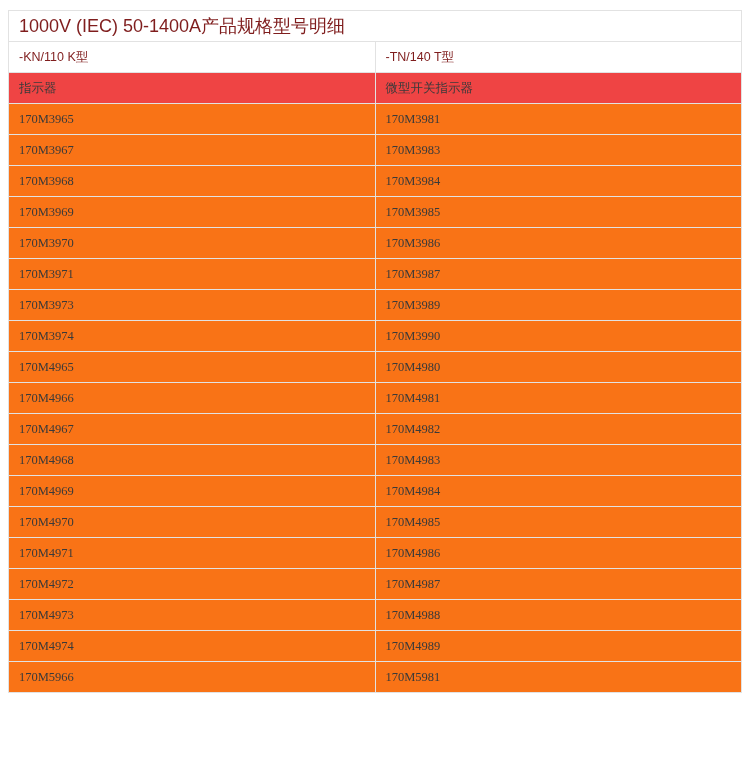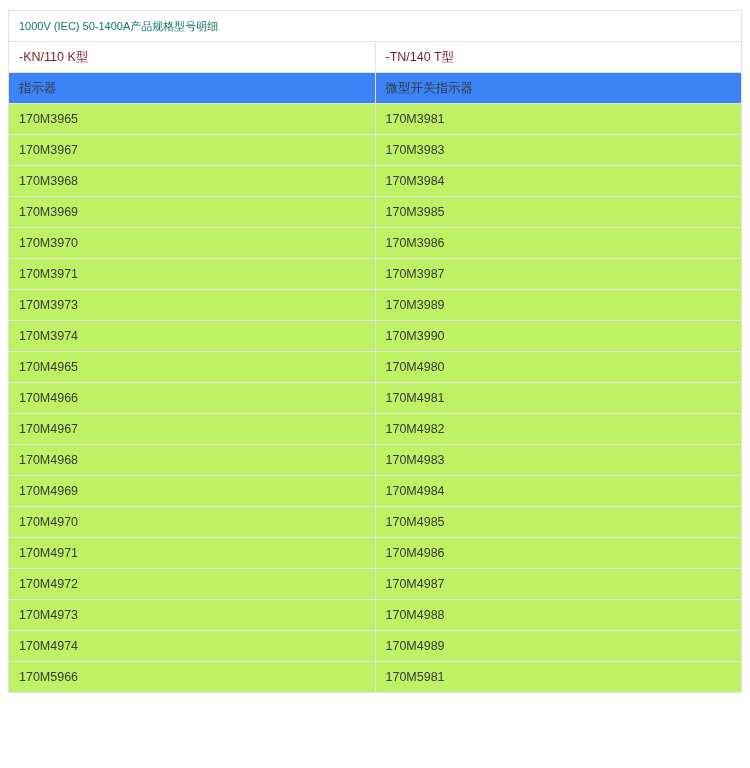--- a/index.html
+++ b/index.html
@@ -32,37 +32,38 @@
     padding: 8px 10px;
     vertical-align: middle;
     line-height: 14px;
     color: #3a3a3a;
     white-space: nowrap;
     overflow: hidden;
     text-overflow: ellipsis;
   }
   tr.title-row td {
     height: 14px;
-    font-size: 11px;
-    color: #0f766e;
+    font-size: 18px;
+    color: #7f1d1d;
     background: #ffffff;
   }
   tr.head-row td {
     height: 14px;
     background: #ffffff;
     color: #7f1d1d;
   }
   tr.subhead-row td {
     height: 14px;
-    background: #3b82f6;
+    background: #ef4444;
     color: #3a3a3a;
   }
   tr.data-row td {
     height: 14px;
-    background: #bef264;
+    background: #f97316;
+    font-family: Liberation Serif, serif;
   }
   td.col-left { width: 344px; }
   td.col-right { width: 390px; }
   .cell-indent { padding-left: 14px; }
 </style>
 </head>
 <body>
 
 <div class="page">
   <table class="spec-table">

